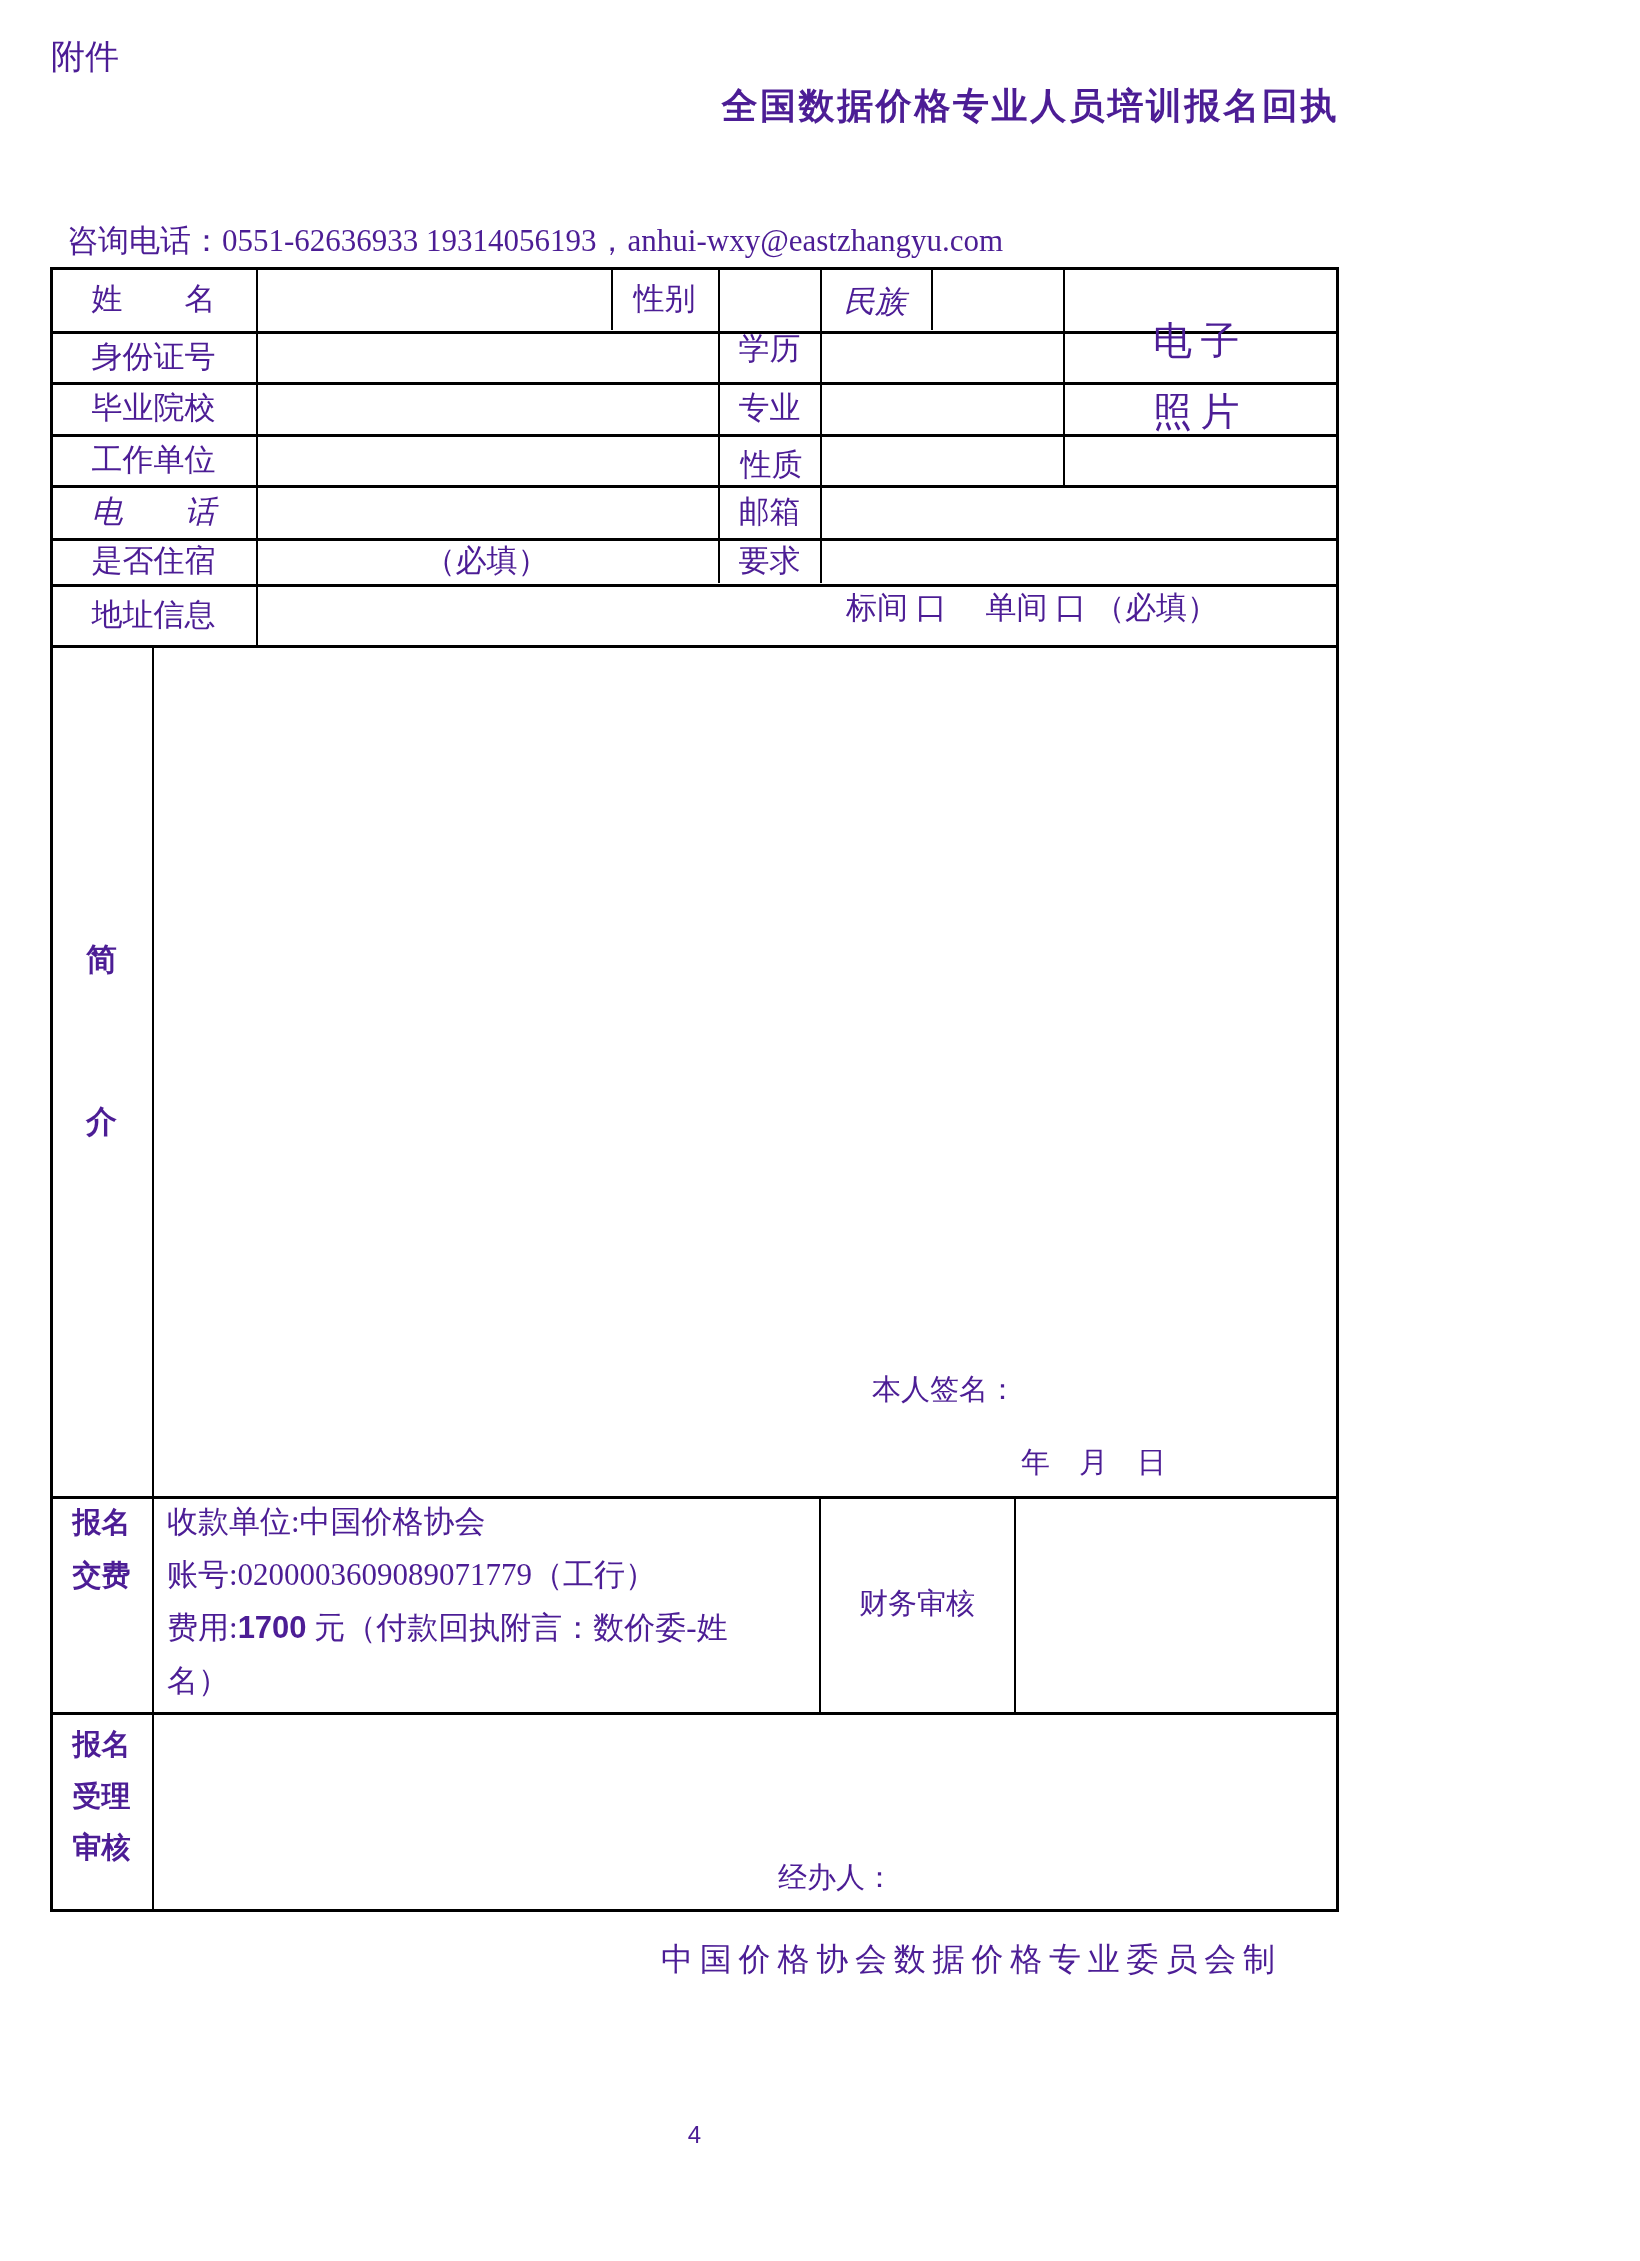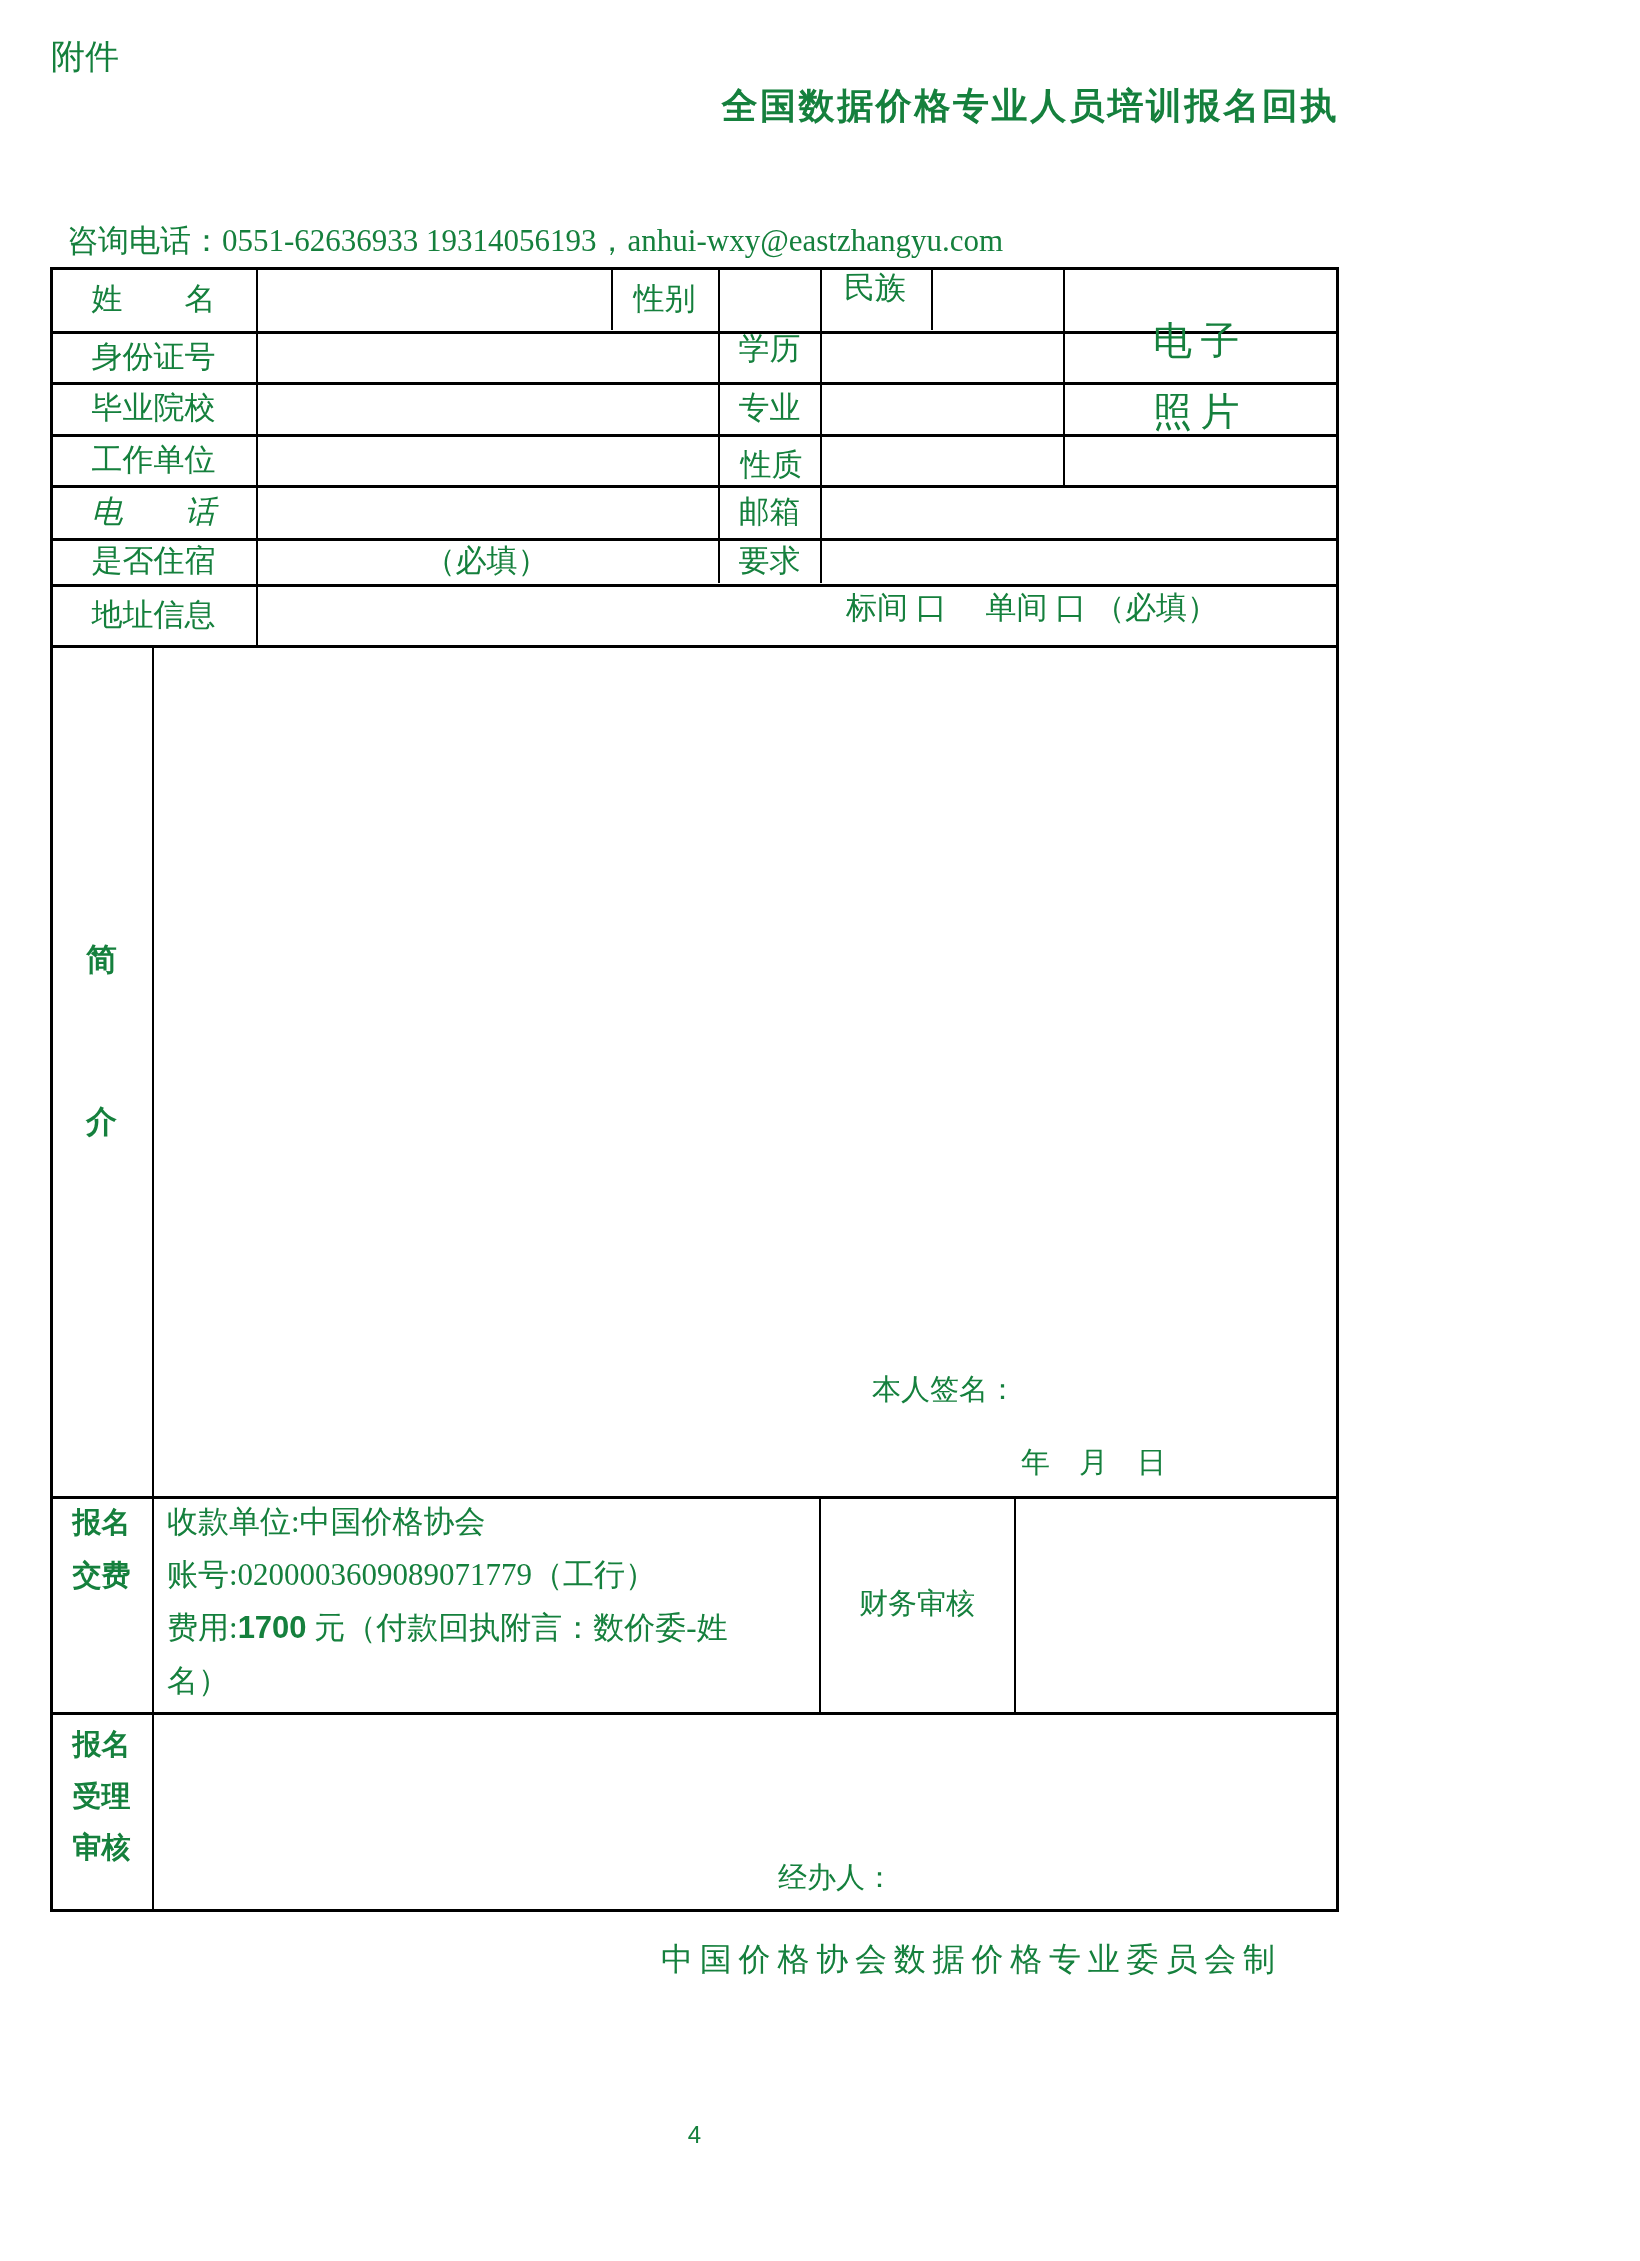--- a/index.html
+++ b/index.html
@@ -1,21 +1,21 @@
 <!DOCTYPE html>
 <html style="font-size:13.7px"><head>
 <meta charset="utf-8">
 <style>
   html,body{margin:0;padding:0;background:#888;}
   #page{
     position:relative;
     width:1641px;height:2261px;
     background:#ffffff;
     font-family:"Liberation Serif","DejaVu Serif",serif;
-    color:#15803d;
+    color:#4c1d95;
     overflow:hidden;
   }
   .abs{position:absolute;}
   .vcenter{transform:translateY(-50%);white-space:pre;}
   .cell{
     position:absolute;
     display:flex;align-items:center;justify-content:center;
     white-space:pre;
   }
   .hline{position:absolute;left:50px;width:1289px;height:2.6px;background:#000;}
@@ -72,21 +72,21 @@
   <div class="vline" style="left:931px;top:267px;height:63px;"></div>
   <div class="vline" style="left:1063px;top:267px;height:218px;"></div>
   <div class="vline" style="left:152px;top:645px;height:1267px;"></div>
   <div class="vline" style="left:819px;top:1496px;height:216px;"></div>
   <div class="vline" style="left:1014px;top:1496px;height:216px;"></div>
 
   <div class="cell serif36" style="left:50px;top:267px;width:207px;height:63px;">姓　　名</div>
   <div class="cell" style="left:256px;top:267px;width:355px;height:63px;"></div>
   <div class="cell serif36" style="left:611px;top:267px;width:107px;height:63px;">性别</div>
   <div class="cell" style="left:718px;top:267px;width:103px;height:63px;"></div>
-  <div class="cell serif36" style="left:820px;top:253px;width:110px;height:69px;">民族</div>
+  <div class="cell serif36" style="left:820px;top:267px;width:110px;height:69px;font-style:italic;">民族</div>
   <div class="cell" style="left:931px;top:267px;width:132px;height:63px;"></div>
 
   <div class="photo-cell">
     <span>电子</span>
     <span>照片</span>
   </div>
 
   <div class="cell serif36" style="left:50px;top:331px;width:207px;height:51px;">身份证号</div>
   <div class="cell" style="left:256px;top:331px;width:461px;height:51px;"></div>
   <div class="cell serif36" style="left:718px;top:331px;width:103px;height:36px;">学历</div>

